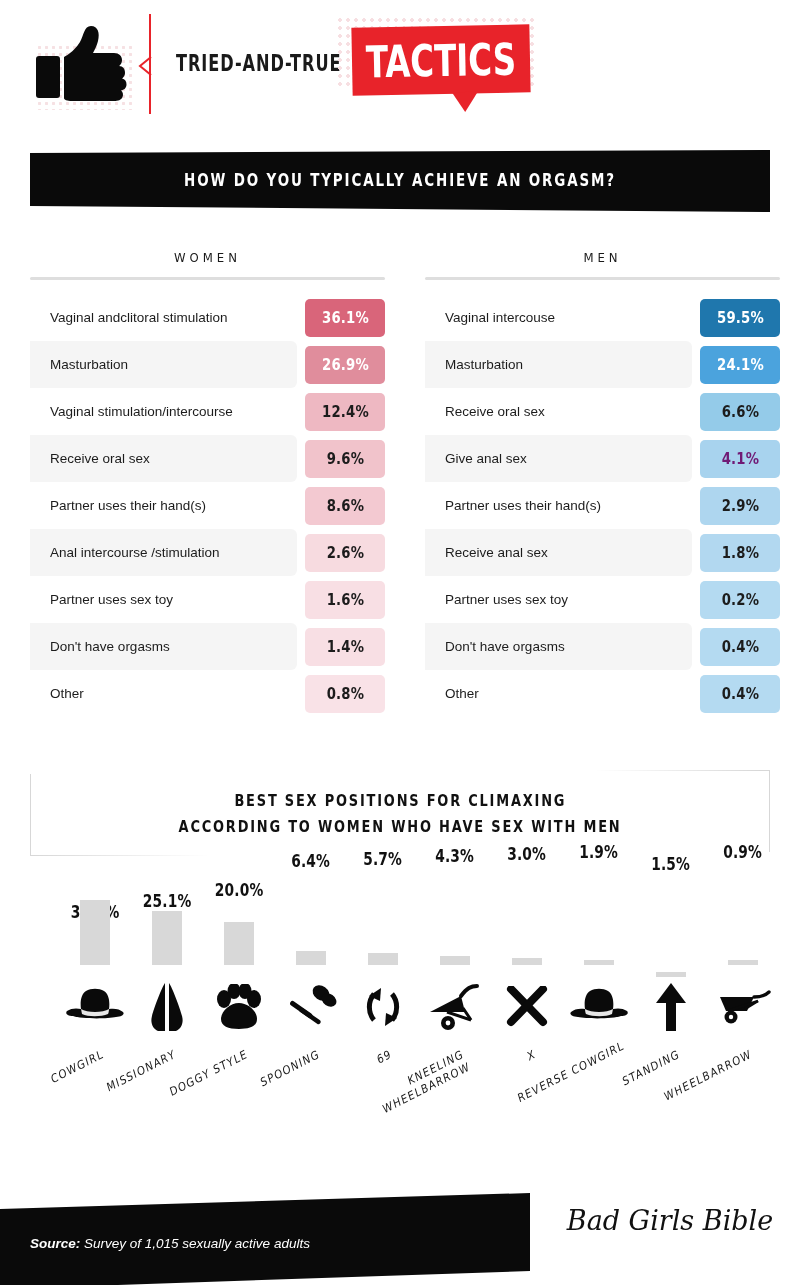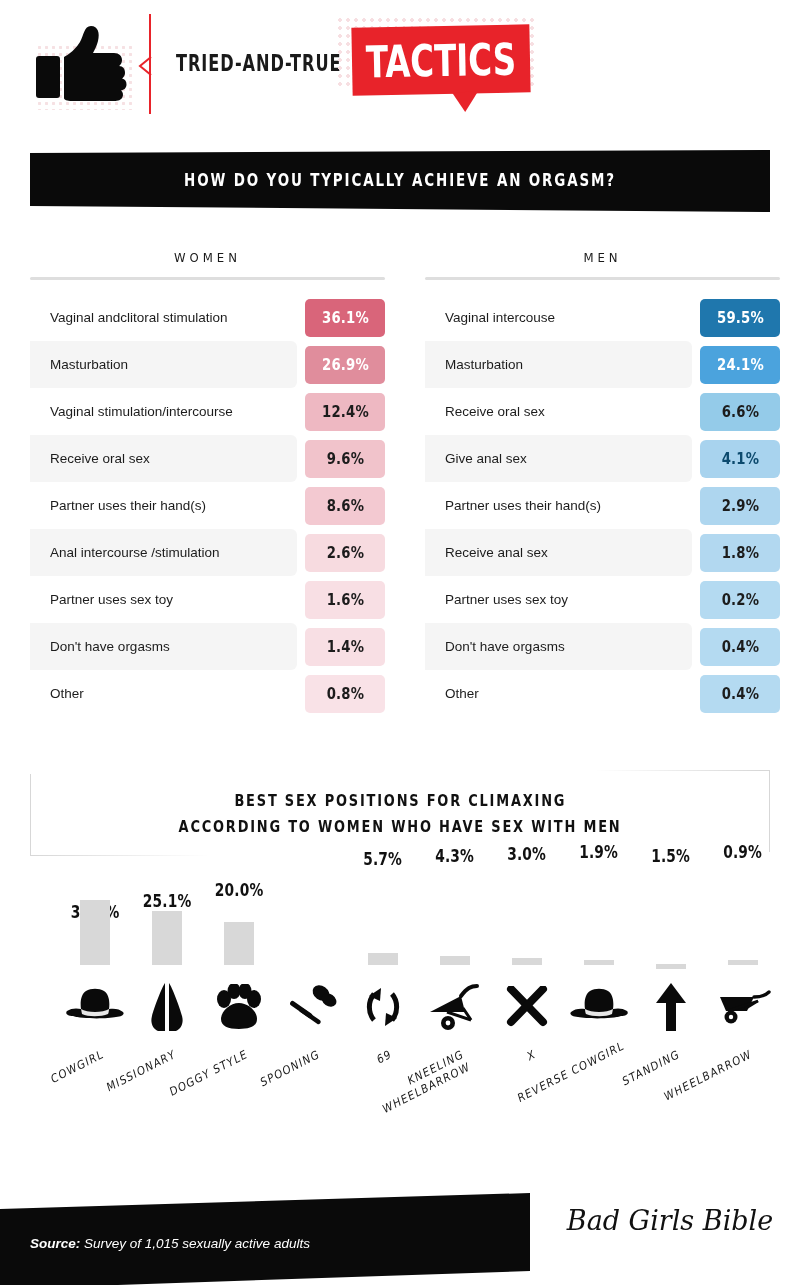--- a/index.html
+++ b/index.html
@@ -258,21 +258,21 @@
             <div>Receive oral sex</div>
           </div>
           <div class="pill" style="background: rgb(148, 203, 233); color: rgb(28, 28, 28);">
             <span>6.6%</span>
           </div>
         </div>
         <div class="row stripe">
           <div class="row-label">
             <div>Give anal sex</div>
           </div>
-          <div class="pill" style="background: rgb(168, 211, 238); color: #0c4a6e; border-radius: 6px;">
+          <div class="pill" style="background: rgb(168, 211, 238); color: #701a75;">
             <span>4.1%</span>
           </div>
         </div>
         <div class="row">
           <div class="row-label">
             <div>Partner uses their hand(s)</div>
           </div>
           <div class="pill" style="background: rgb(174, 214, 239); color: rgb(28, 28, 28);">
             <span>2.9%</span>
           </div>
@@ -354,20 +354,24 @@
         <svg width="52" height="46" viewBox="0 0 52 46">
           <ellipse cx="11" cy="15" rx="7" ry="9" fill="#0a0a0a"></ellipse>
           <ellipse cx="41" cy="15" rx="7" ry="9" fill="#0a0a0a"></ellipse>
           <ellipse cx="21" cy="7" rx="6.5" ry="8" fill="#0a0a0a"></ellipse>
           <ellipse cx="32" cy="7" rx="6.5" ry="8" fill="#0a0a0a"></ellipse>
           <path d="M26 19 C35 19 44 27 44 35 C44 42 37 45 26 45 C15 45 8 42 8 35 C8 27 17 19 26 19 Z" fill="#0a0a0a"></path>
         </svg>
       </div>
       <div class="rot-label" style="left: 144px; top: 187px; width: 100px;">
         <div class="l2">DOGGY STYLE</div>
+      </div>
+      <div class="bar-col" style="left: 268px; top: 0px; height: 105px;">
+        <div class="bar-val" style="bottom: 94px;"><span>6.4%</span></div>
+        <div class="bar-rect" style="background: rgb(216, 216, 216); height: 14px; bottom: 0px; left: 28px; position: absolute;"></div>
       </div>
       <div class="icon-slot" style="left: 268px; top: 117px;">
         <svg width="52" height="50" viewBox="0 0 52 50">
           <g>
             <ellipse cx="36" cy="11" rx="9" ry="7" transform="rotate(35 36 11)" fill="#0a0a0a"></ellipse>
             <rect x="7" y="18" width="26" height="5" rx="2.5" transform="rotate(35 7 18)" fill="#0a0a0a"></rect>
           </g>
           <g>
             <ellipse cx="44" cy="18" rx="8" ry="6" transform="rotate(35 44 18)" fill="#0a0a0a"></ellipse>
             <rect x="16" y="25" width="25" height="4.5" rx="2.2" transform="rotate(35 16 25)" fill="#0a0a0a"></rect>
@@ -431,21 +435,21 @@
         <svg width="60" height="42" viewBox="0 0 60 42">
           <g transform="translate(60,0) scale(-1,1)">
             <path d="M8 30 C2 30 0 27 2 25 C6 22 12 22 16 23 C15 16 16 8 21 5 C26 2 34 2 39 5 C44 8 45 16 44 23 C49 22 55 23 58 26 C60 28 57 31 51 31 C42 33 16 33 8 30 Z" fill="#0a0a0a"></path>
             <path d="M16 23 C22 27 38 27 44 23 C44 26 43 28 43 28 C36 31 23 31 17 28 Z" fill="#fff" opacity=".9"></path>
           </g>
         </svg>
       </div>
       <div class="rot-label" style="left: 504px; top: 187px; width: 100px;">
         <div class="l2">REVERSE COWGIRL</div>
       </div>
-      <div class="bar-col" style="left: 628px; top: 4px; height: 105px;">
+      <div class="bar-col" style="left: 628px; top: 12px; height: 105px;">
         <div class="bar-val" style="bottom: 103px;"><span>1.5%</span></div>
         <div class="bar-rect" style="background: rgb(216, 216, 216); height: 5px; bottom: 0px; left: 28px; position: absolute;"></div>
       </div>
       <div class="icon-slot" style="left: 628px; top: 117px;">
         <svg width="32" height="48" viewBox="0 0 32 48">
           <rect x="11" y="16" width="10" height="32" fill="#0a0a0a"></rect>
           <polygon points="16,0 31,20 1,20" fill="#0a0a0a"></polygon>
         </svg>
       </div>
       <div class="rot-label" style="left: 576px; top: 187px; width: 100px;">

